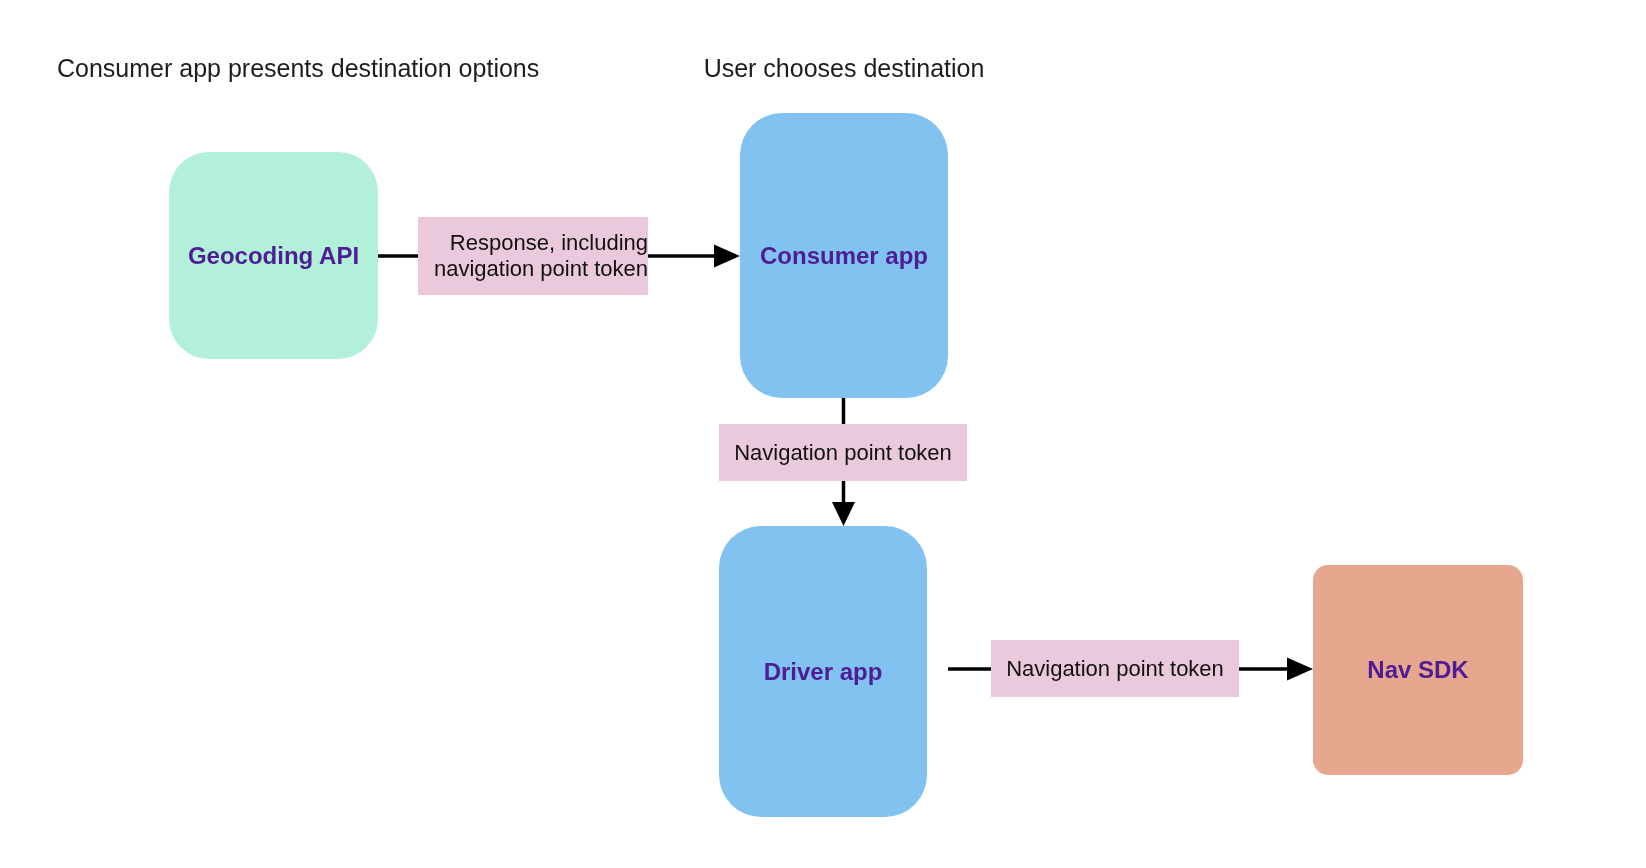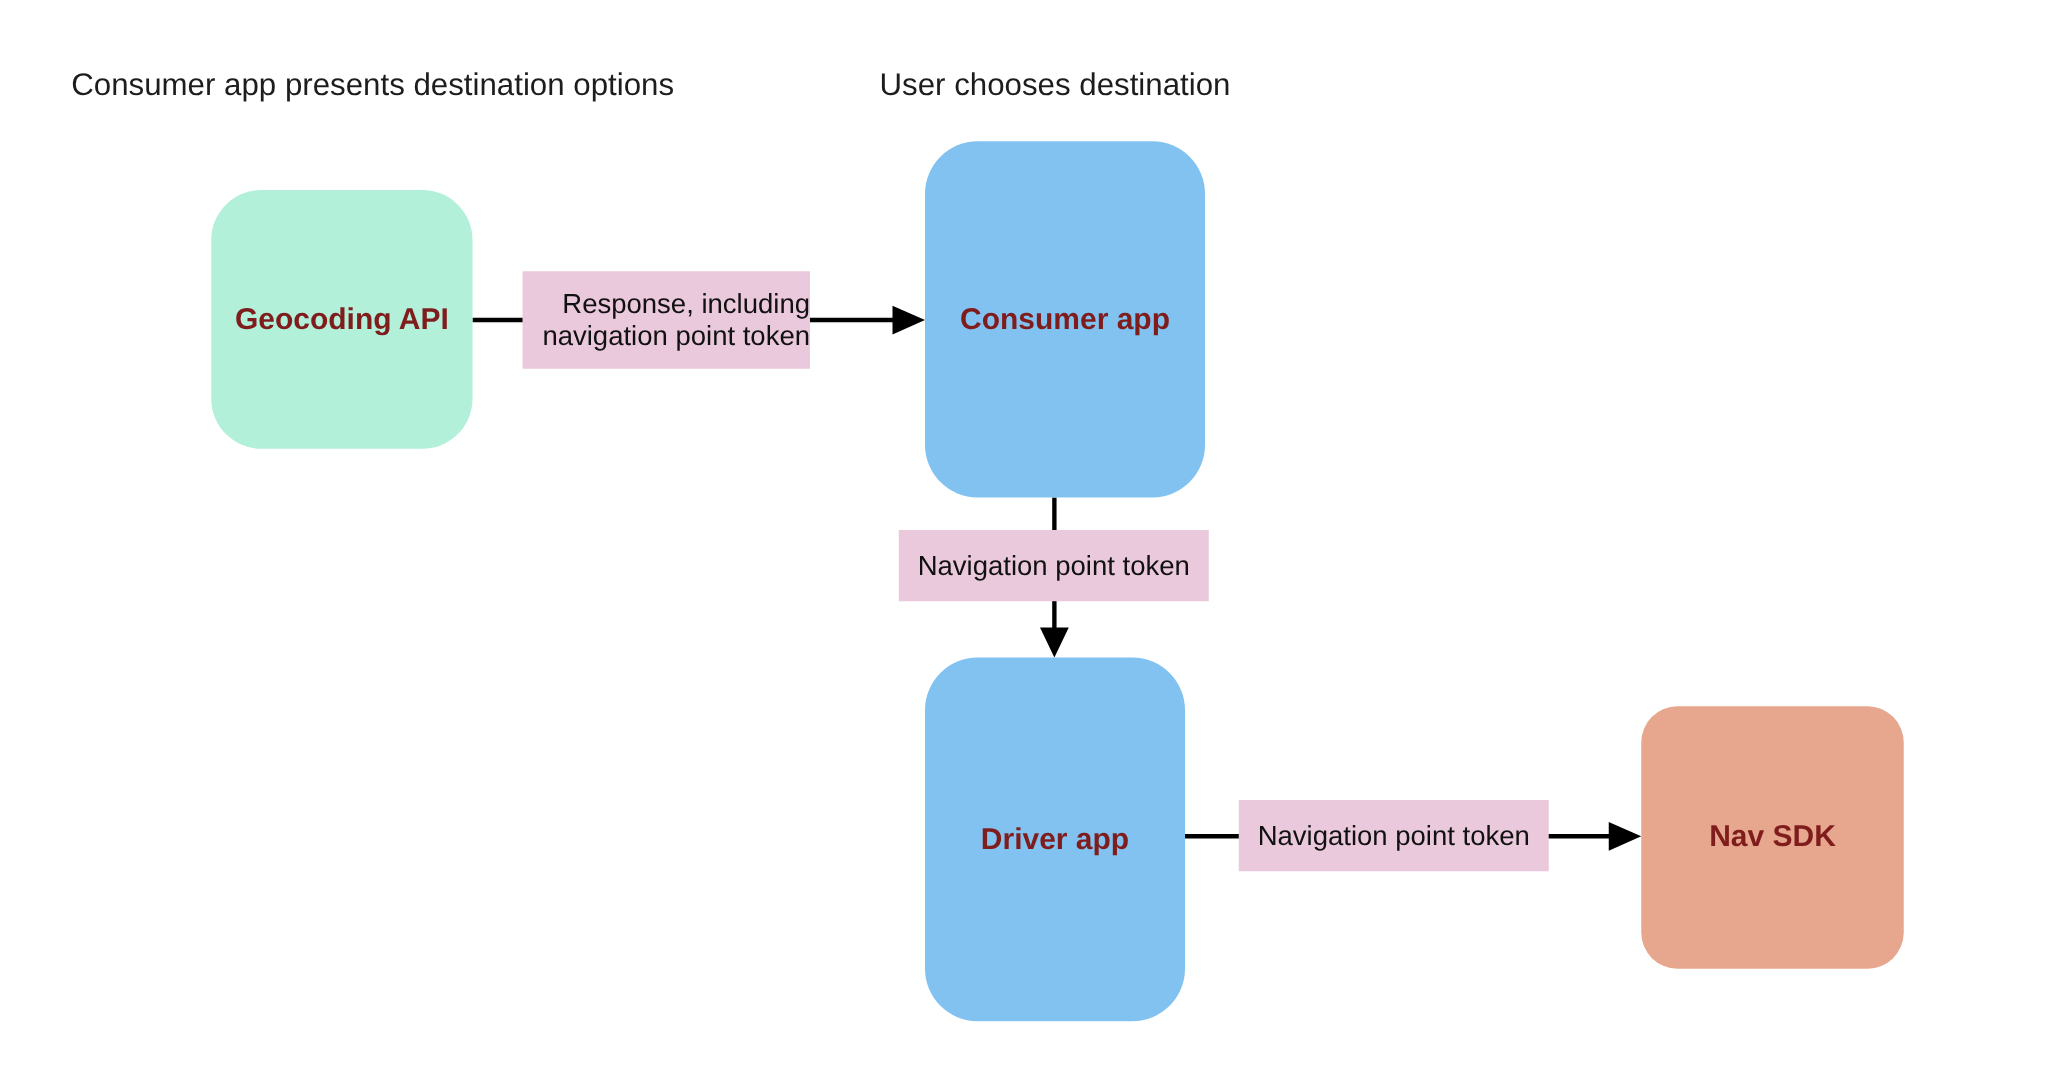--- a/index.html
+++ b/index.html
@@ -21,28 +21,28 @@
     z-index: 3;
   }
   .col-header.centered { transform: translateX(-50%); }
   .node {
     position: absolute;
     display: flex;
     align-items: center;
     justify-content: center;
     font-weight: bold;
     font-size: 24px;
-    color: #7f1d1d;
+    color: #4c1d95;
     z-index: 2;
     text-align: right;
   }
   .node-geocoding { left: 169px; top: 152px; width: 209px; height: 207px; border-radius: 40px; }
-  .node-consumer  { left: 740px; top: 113px; width: 224px; height: 285px; border-radius: 42px; }
-  .node-driver    { left: 740px; top: 526px; width: 208px; height: 291px; border-radius: 42px; }
-  .node-navsdk    { left: 1313px; top: 565px; width: 210px; height: 210px; border-radius: 29px; }
+  .node-consumer  { left: 740px; top: 113px; width: 208px; height: 285px; border-radius: 42px; }
+  .node-driver    { left: 719px; top: 526px; width: 208px; height: 291px; border-radius: 42px; }
+  .node-navsdk    { left: 1313px; top: 565px; width: 210px; height: 210px; border-radius: 15px; }
   .edge-label {
     position: absolute;
     display: flex;
     align-items: center;
     justify-content: center;
     text-align: right;
     font-size: 22px;
     line-height: 26px;
     color: #111111;
     z-index: 2;

